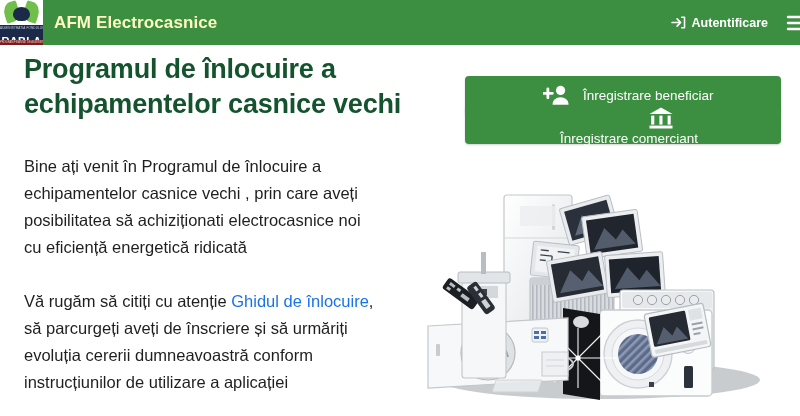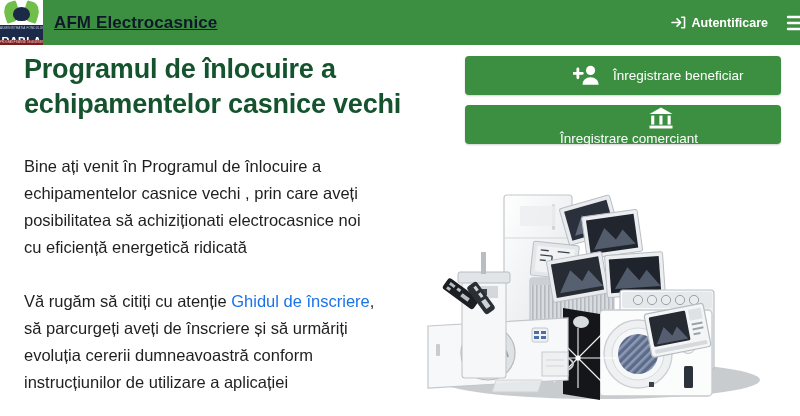--- a/index.html
+++ b/index.html
@@ -53,22 +53,22 @@
     color: #ffffff; font-size: 11px; font-weight: bold;
     text-align: center; line-height: 10px; letter-spacing: .3px;
   }
   .logo-sub {
     position: absolute; left: 0; top: 40px; width: 43px; height: 5px;
     background: #7a1c1c;
     font-size: 2.6px; color: #e8c9c9; line-height: 5px; text-align: center;
     white-space: nowrap; overflow: hidden;
   }
   .app-title {
-    color: #0f172a; font-size: 17px; font-weight: bold;
-    margin-left: 11px; letter-spacing: .1px; text-decoration: underline;
+    color: #fef9c3; font-size: 17px; font-weight: bold;
+    margin-left: 11px; letter-spacing: .1px;
   }
   .header-right {
     margin-left: auto; display: flex; align-items: center; height: 45px; text-align: right;
   }
   .auth-btn {
     display: flex; align-items: center; gap: 5px;
     color: #ffffff; font-size: 12.5px; font-weight: bold;
     padding: 6px 4px; cursor: pointer; white-space: nowrap;
   }
   .menu-btn {
@@ -91,21 +91,21 @@
   .para-2 { top: 288px; }
   .link { color: #1a73e8; text-decoration: none; cursor: pointer; }
 
   
   .cta {
     position: absolute; left: 465px; width: 316px; height: 39px;
     background: #3c8f40; border: none; border-radius: 4px;
     display: flex; align-items: center; cursor: pointer;
     box-shadow: 0 1px 2px rgba(0,0,0,.18);
   }
-  .cta-1 { top: 56px; padding-left: 30px; }
+  .cta-1 { top: 76px; }
   .cta-2 { top: 105px; flex-direction: column; }
   .cta-ico {
     width: 30px; height: 26px; margin-left: 76px;
     display: flex; align-items: center; justify-content: center;
     flex: 0 0 auto;
   }
   .cta-label {
     color: #ffffff; font-size: 13.5px; margin-left: 12px; white-space: nowrap;
   }
 
@@ -151,21 +151,21 @@
       </div>
 
     </div>
   </div>
 
   <h1 class="page-title">Programul de înlocuire a echipamentelor casnice vechi</h1>
 
   <p class="para para-1">Bine ați venit în Programul de înlocuire a echipamentelor casnice vechi , prin care aveți posibilitatea să achiziționati electrocasnice noi cu eficiență energetică ridicată</p>
 
   <p class="para para-2">
-    <span>Vă rugăm să citiți cu atenție </span><a class="link">Ghidul de înscriere</a><span>, să parcurgeți aveți de înscriere și să urmăriți evoluția cererii dumneavoastră conform instrucțiunilor de utilizare a aplicației</span>
+    <span>Vă rugăm să citiți cu atenție </span><a class="link">Ghidul de înlocuire</a><span>, să parcurgeți aveți de înscriere și să urmăriți evoluția cererii dumneavoastră conform instrucțiunilor de utilizare a aplicației</span>
   </p>
 
   <button class="cta cta-1">
     <span class="cta-ico">
       <svg width="27" height="23" viewBox="0 0 30 24" aria-hidden="true">
         <circle cx="19.5" cy="6.4" r="5.1" fill="#ffffff"></circle>
         <path d="M10.6 22.2c0-5 4-8.2 8.9-8.2s8.9 3.2 8.9 8.2z" fill="#ffffff"></path>
         <path d="M5.4 4.6v10M0.4 9.6h10" stroke="#ffffff" stroke-width="3.1" stroke-linecap="round"></path>
       </svg>
     </span>

